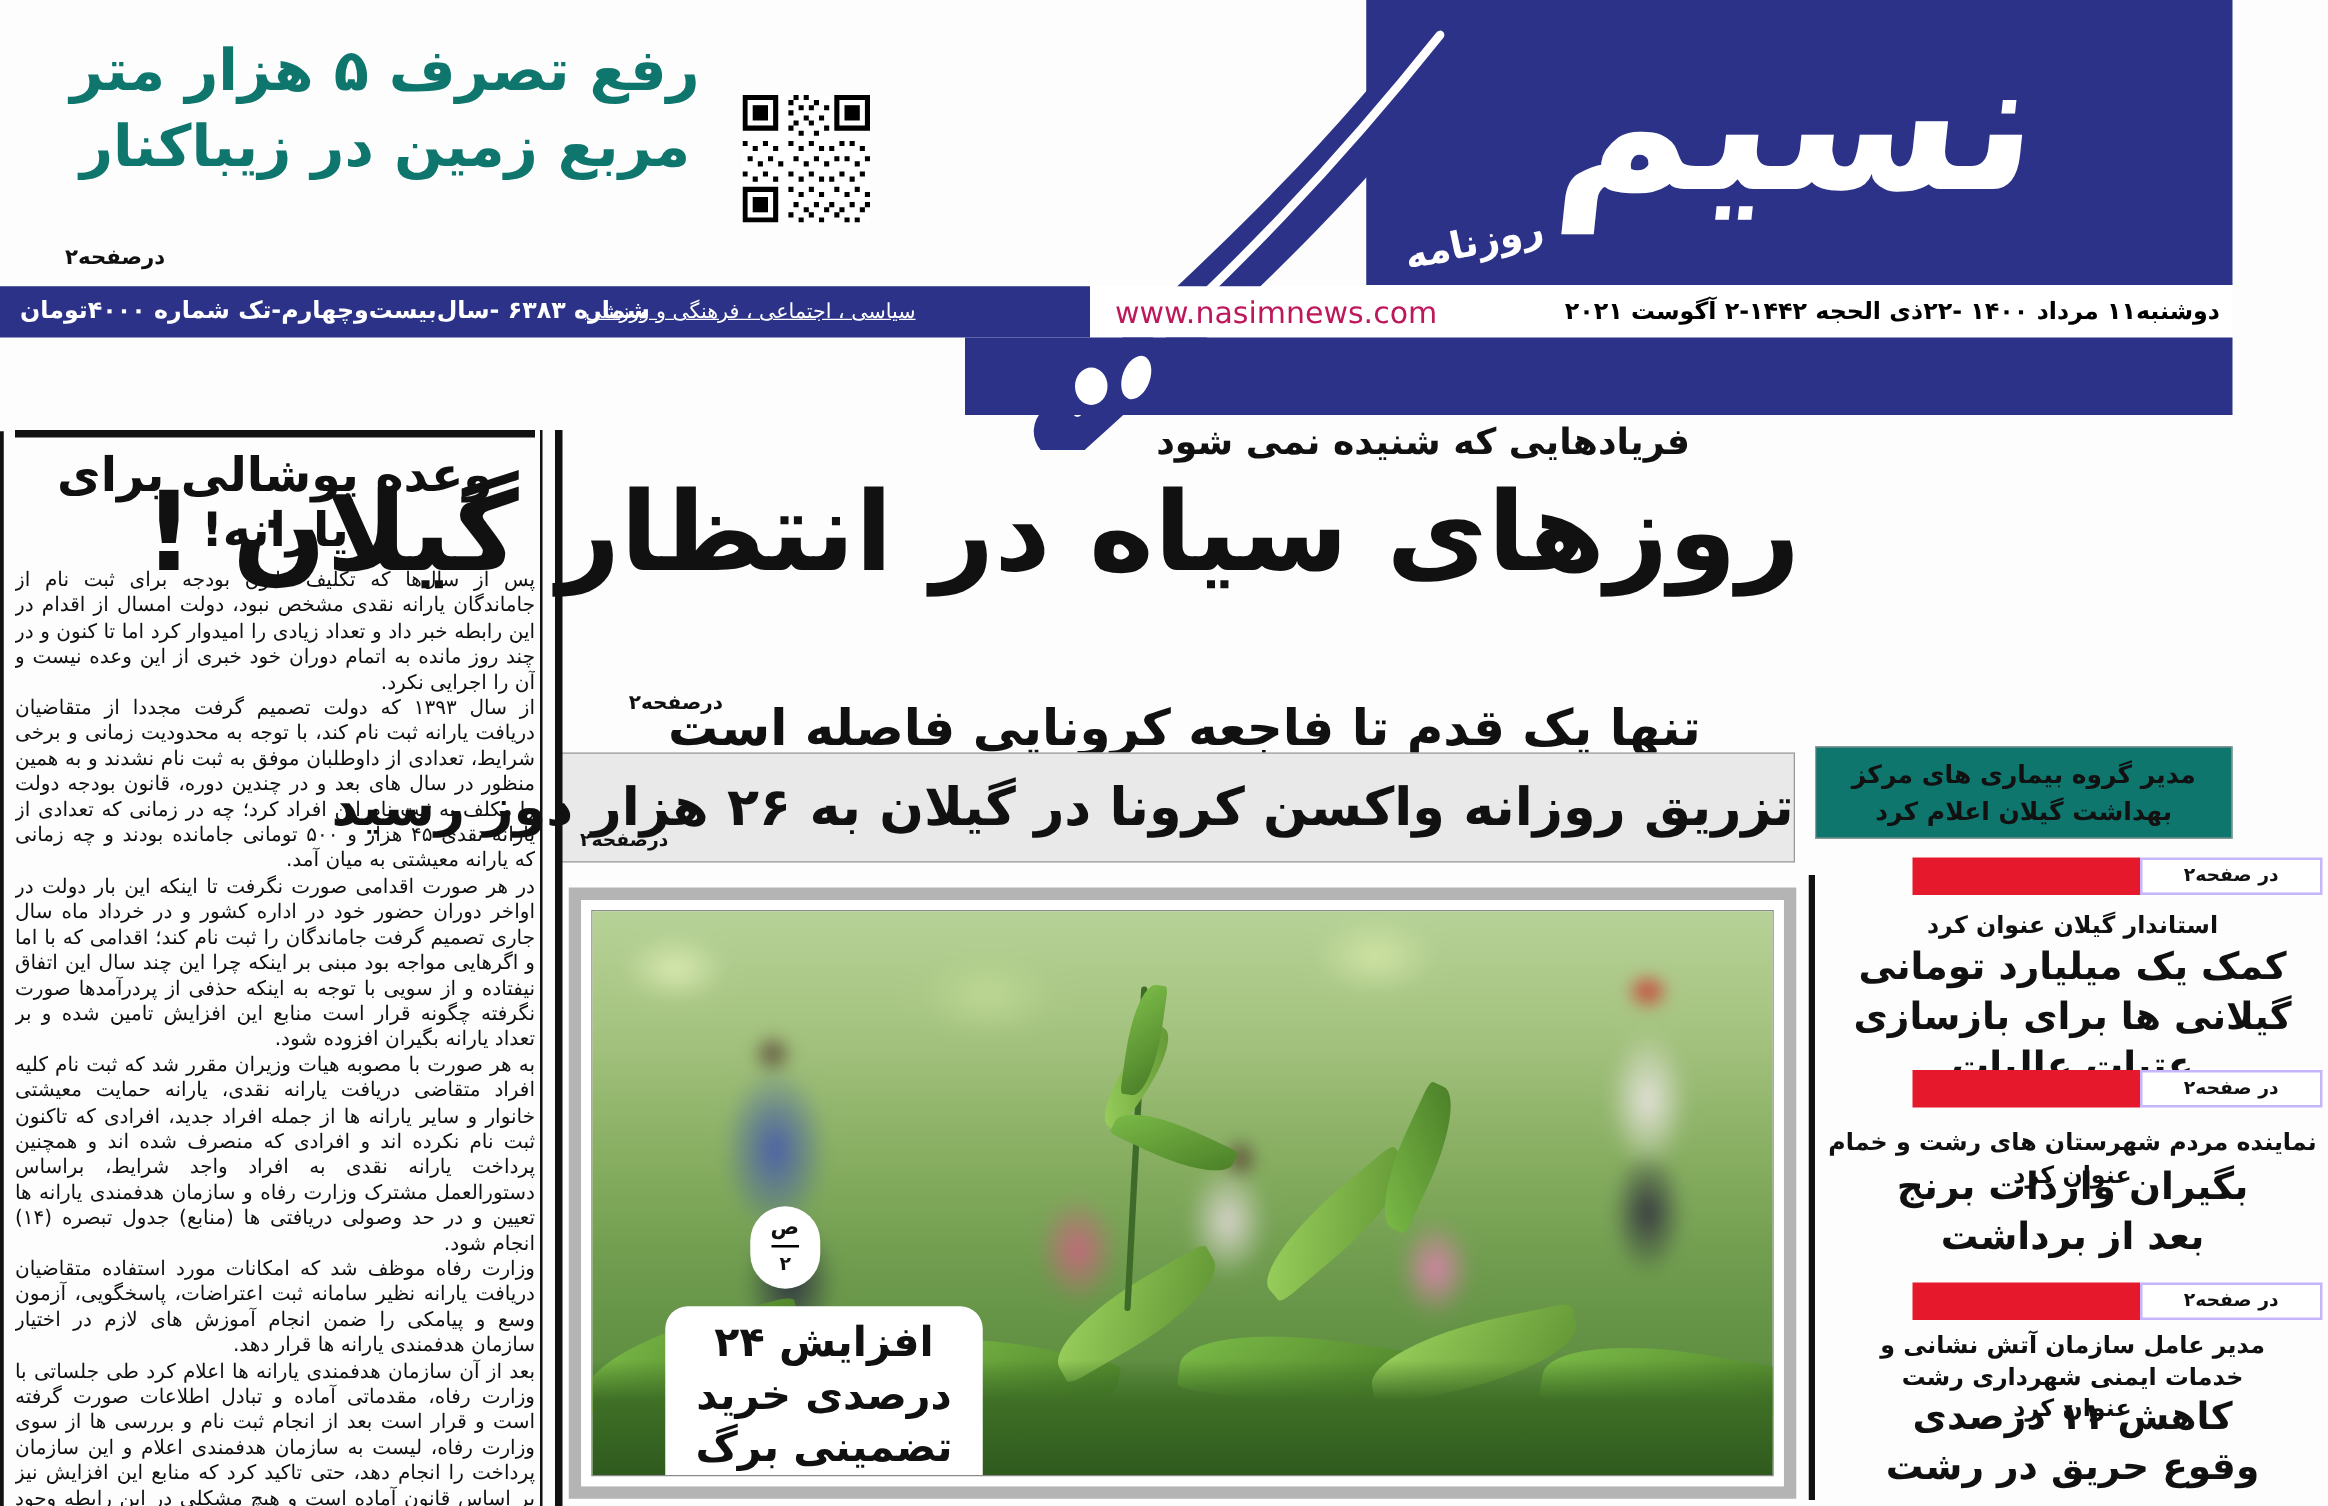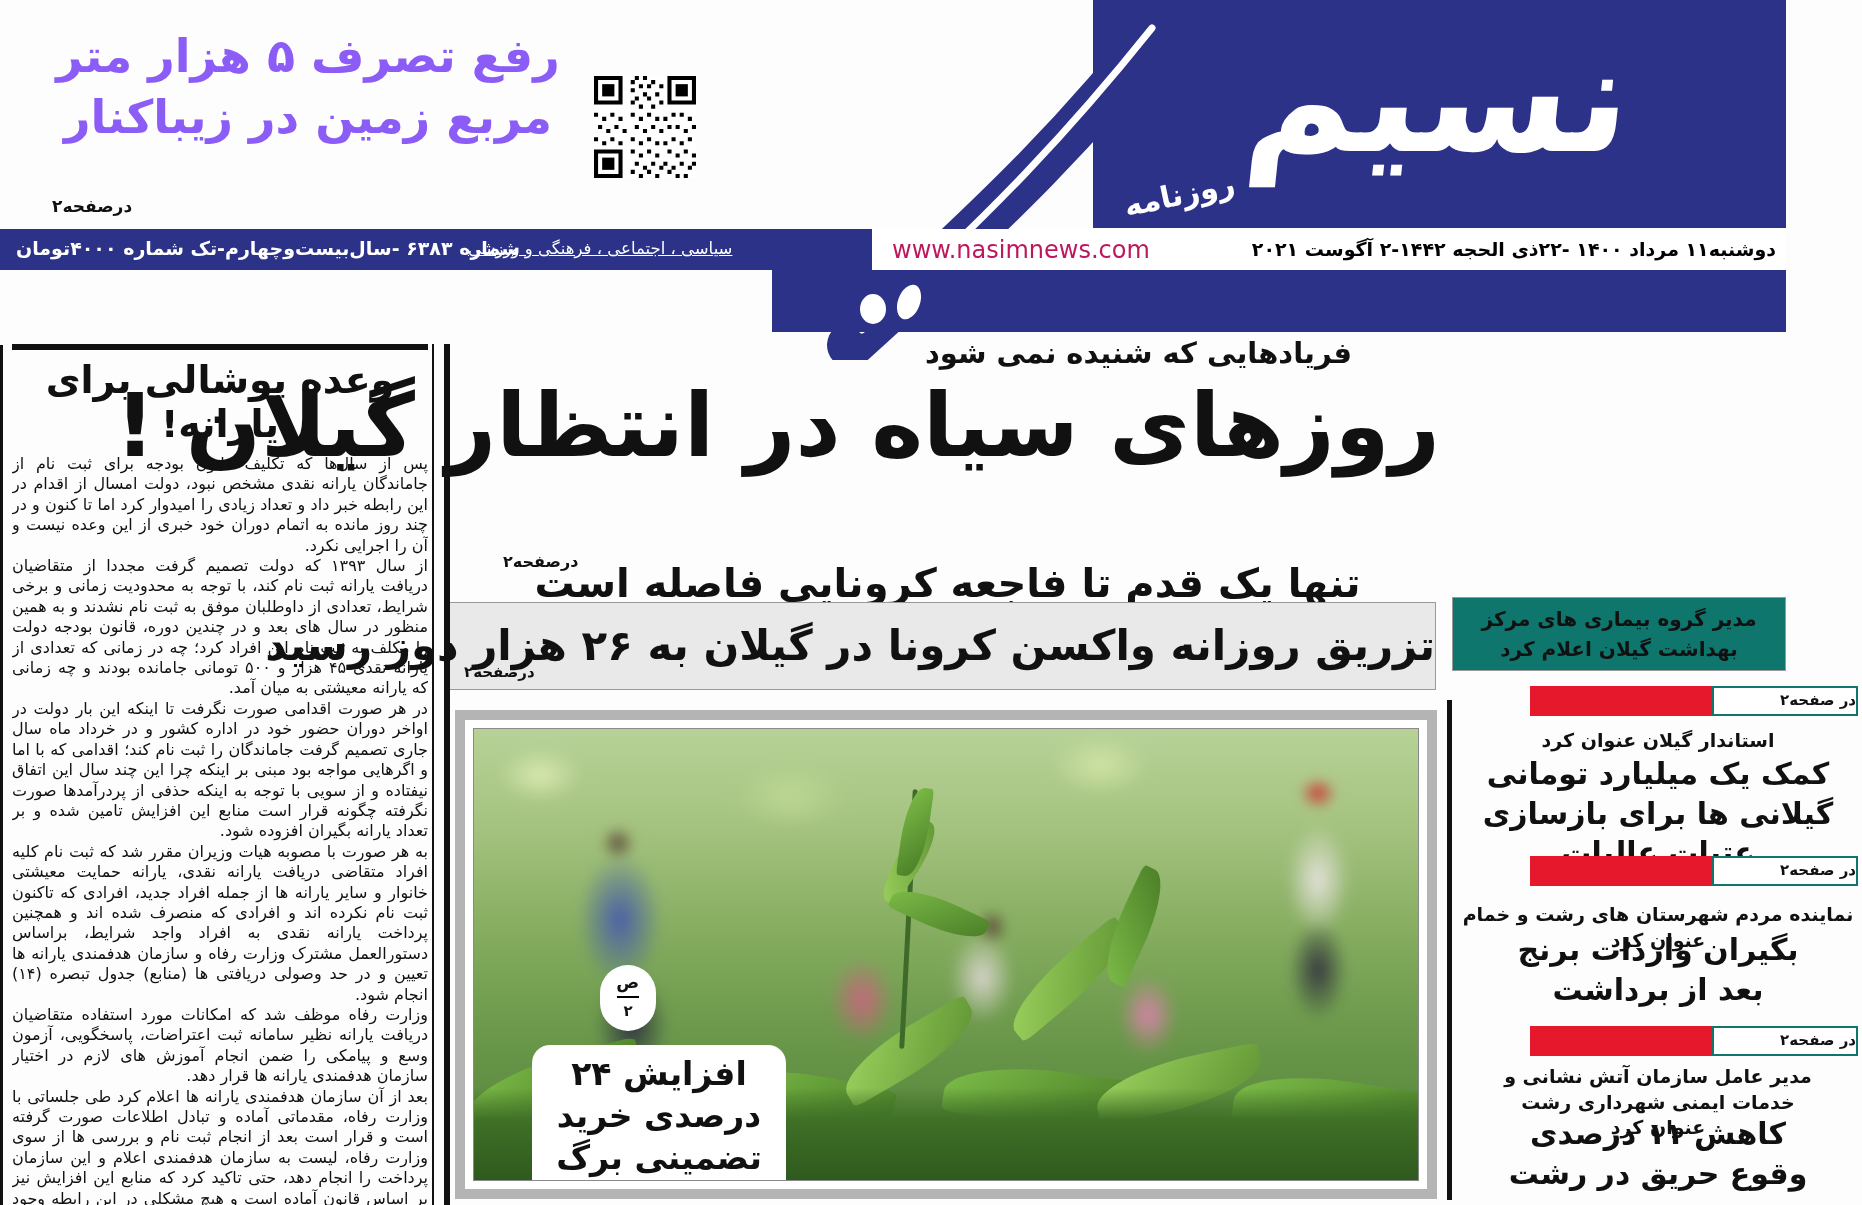--- a/index.html
+++ b/index.html
@@ -7,21 +7,21 @@
   body{
     width:1862px;height:1205px;position:relative;overflow:hidden;
     background:#fdfdfd;direction:rtl;
     font-family:"DejaVu Sans",sans-serif;color:#111;
   }
   .abs{position:absolute;}
 
   
   .top-left-headline{
     left:48px;top:26px;width:520px;text-align:center;
-    font-size:46px;line-height:1.32;font-weight:bold;color:#8b5cf6;
+    font-size:46px;line-height:1.32;font-weight:bold;color:#0f766e;
   }
   .top-left-ref{left:52px;top:196px;font-size:17px;font-weight:bold;}
   .qr{left:594px;top:76px;width:102px;height:102px;}
   .logo-rect{
     left:1093px;top:0;width:693px;height:228px;background:#2b3287;
     overflow:hidden;
   }
   .logo-nasim{
     position:absolute;left:0;right:0;top:8px;text-align:center;
     font-size:148px;font-weight:bold;color:#fff;
@@ -94,22 +94,22 @@
   .page-badge .t{font-size:17px;line-height:1.6;border-bottom:2px solid #000;
     width:22px;margin:4px auto 0;}
   .page-badge .b{font-size:15px;line-height:1.8;}
   .photo-caption{position:absolute;left:58px;top:316px;width:246px;
     background:#fff;border-radius:18px;text-align:center;
     font-size:33px;font-weight:bold;line-height:1.28;padding:8px 4px;}
 
   
   .sidebar-divider{left:1447px;top:700px;width:5px;height:500px;background:#111;}
   .redbar{position:absolute;width:328px;height:30px;display:flex;}
-  .redbar .pg{width:146px;background:#fff;border:2px solid #0f766e;box-sizing:border-box;
-    font-size:15px;font-weight:bold;text-align:right;line-height:25px;}
+  .redbar .pg{width:146px;background:#fff;border:2px solid #c4b5fd;box-sizing:border-box;
+    font-size:15px;font-weight:bold;text-align:center;line-height:25px;}
   .redbar .fill{flex:1;background:#e5192b;}
   .sb-kicker{position:absolute;width:400px;text-align:center;font-size:19px;
     font-weight:bold;line-height:1.35;}
   .sb-head{position:absolute;width:400px;text-align:center;font-size:30px;
     font-weight:bold;line-height:1.32;}
   .sb-head .inner{width:352px;margin:0 auto;}
 
   
   .edge-line{left:0;top:345px;width:3px;height:860px;background:#111;}
   .divider-thin{left:432px;top:344px;width:2px;height:861px;background:#111;}

